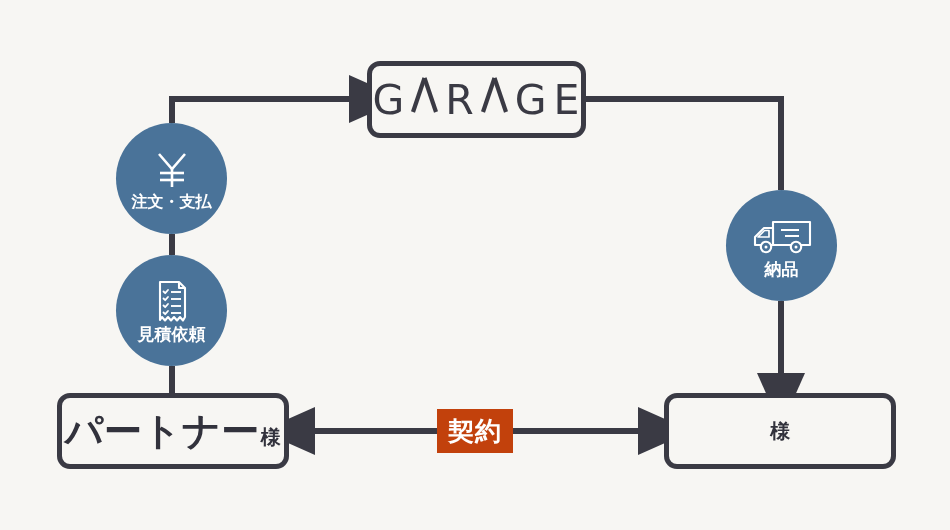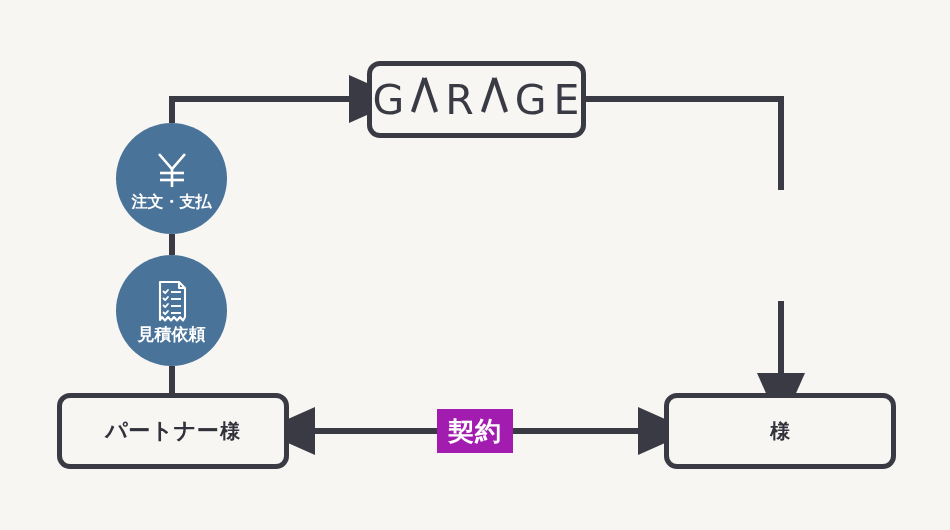--- a/index.html
+++ b/index.html
@@ -73,21 +73,21 @@
     height: 76px;
   }
   .entity-label {
     display: flex;
     align-items: baseline;
     color: #32323c;
     font-weight: 700;
     letter-spacing: 0.5px;
   }
   .entity-main {
-    font-size: 22px;
+    font-size: 38px;
     text-align: right;
   }
   .entity-suffix {
     font-size: 20px;
     margin-left: 1px;
   }
 
   
   .circle-node {
     position: absolute;
@@ -135,21 +135,21 @@
     font-size: 16px;
   }
 
   
   #contract-badge {
     position: absolute;
     left: 437px;
     top: 409px;
     width: 76px;
     height: 44px;
-    background: #a21caf;
+    background: #c2410c;
     display: flex;
     align-items: center;
     justify-content: center;
   }
   #contract-badge .badge-text {
     color: #ffffff;
     font-size: 26px;
     font-weight: 700;
     line-height: 1;
     letter-spacing: 1px;
@@ -228,20 +228,40 @@
         <path d="M10.5,33.5 L12.2,35.2 L15,32" fill="none" stroke="#ffffff" stroke-width="1.8" stroke-linecap="round" stroke-linejoin="round"></path>
         <line x1="18" y1="13" x2="28" y2="13" stroke="#ffffff" stroke-width="1.9"></line>
         <line x1="18" y1="20" x2="28" y2="20" stroke="#ffffff" stroke-width="1.9"></line>
         <line x1="18" y1="27" x2="28" y2="27" stroke="#ffffff" stroke-width="1.9"></line>
         <line x1="18" y1="34" x2="28" y2="34" stroke="#ffffff" stroke-width="1.9"></line>
       </svg>
     </div>
     <div class="circle-label">見積依頼</div>
   </div>
 
+  <div class="circle-node" id="circle-delivery">
+    <div class="circle-icon">
+      <svg width="62" height="40" viewBox="0 0 62 40">
+
+        <rect x="22" y="5" width="37" height="23" fill="none" stroke="#ffffff" stroke-width="2.1" stroke-linejoin="round"></rect>
+
+        <path d="M22,11 L13,11 L4,20 L4,28 L22,28 Z" fill="none" stroke="#ffffff" stroke-width="2.1" stroke-linejoin="round"></path>
+        <path d="M13.5,13.5 L7,20 L18,20 L18,13.5 Z" fill="none" stroke="#ffffff" stroke-width="1.7" stroke-linejoin="round"></path>
+
+        <line x1="30" y1="13" x2="48" y2="13" stroke="#ffffff" stroke-width="2"></line>
+        <line x1="34" y1="19" x2="48" y2="19" stroke="#ffffff" stroke-width="2"></line>
+
+        <circle cx="15" cy="30" r="5.2" fill="#4a7399" stroke="#ffffff" stroke-width="2.1"></circle>
+        <circle cx="15" cy="30" r="1.5" fill="#ffffff"></circle>
+        <circle cx="45" cy="30" r="5.2" fill="#4a7399" stroke="#ffffff" stroke-width="2.1"></circle>
+        <circle cx="45" cy="30" r="1.5" fill="#ffffff"></circle>
+      </svg>
+    </div>
+    <div class="circle-label">納品</div>
+  </div>
 
   <div class="node-box" id="partner-box">
     <div class="entity-label">
       <span class="entity-main">パートナー</span>
       <span class="entity-suffix">様</span>
     </div>
   </div>
 
   <div class="node-box" id="client-box">
     <div class="entity-label">

